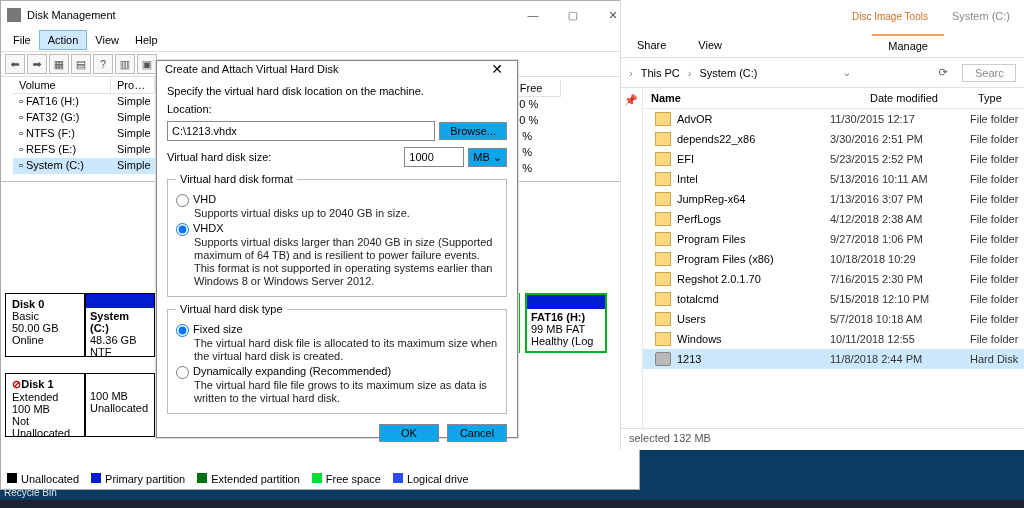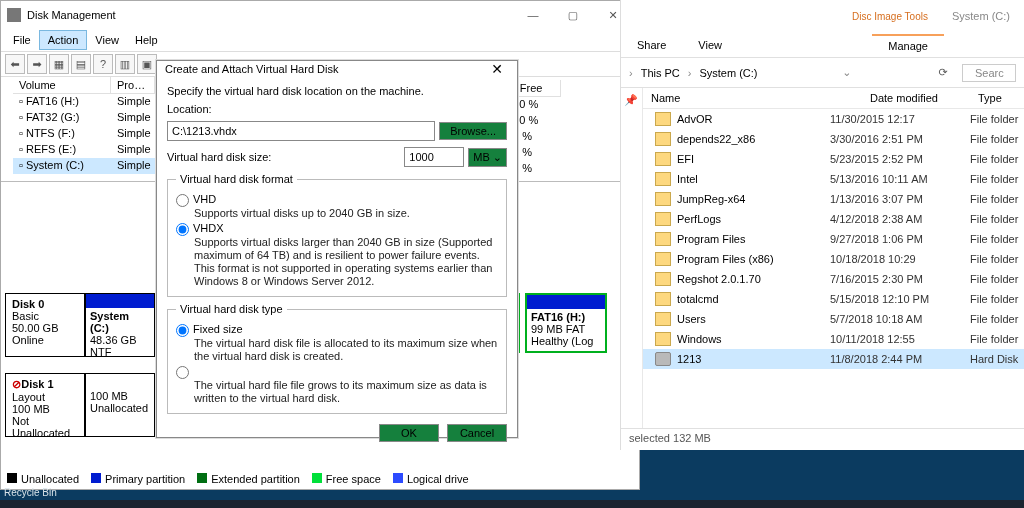--- a/index.html
+++ b/index.html
@@ -57,21 +57,21 @@
   
   .dlg { position:absolute; left:156px; top:60px; width:362px; height:378px; background:#fff; border:1px solid #888;
          display:flex; flex-direction:column; box-shadow:0 0 0 1px #dcdcdc; z-index:5;}
   .dlg-title { height:24px; display:flex; align-items:center; padding:0 8px;}
   .dlg-title .t { flex:1;}
   .dlg-title .x { width:24px; text-align:center; font-size:14px;}
   .dlg-body { flex:1; padding:8px 10px 4px 10px; display:flex; flex-direction:column; gap:6px;}
   .dlg-body label.top { display:block;}
   .dlg-body .row { display:flex; gap:4px; align-items:center;}
   .dlg-body input[type=text] { flex:1; border:1px solid #888; padding:2px 4px; height:20px;}
-  .dlg .btn { border:1px solid #888; background:#15803d; padding:2px 10px; min-width:60px; text-align:center;}
+  .dlg .btn { border:1px solid #888; background:#0ea5e9; padding:2px 10px; min-width:60px; text-align:center;}
   fieldset { border:1px solid #bbb; padding:6px 8px 8px 8px;}
   fieldset legend { padding:0 4px;}
   .rad { display:flex; align-items:flex-start; gap:4px; margin-top:2px;}
   .rad input { margin-top:1px;}
   .desc { padding-left:18px; color:#222; line-height:13px;}
   .dlg-foot { display:flex; justify-content:flex-end; gap:8px; padding:6px 10px;}
 
   
   .explorer { position:absolute; left:620px; top:0; right:0; height:450px; background:#fff; border-left:1px solid #ddd; display:flex; flex-direction:column;}
   .exp-tabs { height:32px; display:flex; align-items:flex-end; background:#fff;}
@@ -82,21 +82,21 @@
   .exp-addr { height:30px; display:flex; align-items:center; gap:4px; padding:0 8px; border-bottom:1px solid #e0e0e0;}
   .exp-addr .crumb { padding:0 4px;}
   .exp-addr .chev { color:#888;}
   .exp-addr .refresh { margin-left:auto; width:22px; text-align:center; color:#555;}
   .exp-addr .searchbox { width:54px; border:1px solid #ccc; border-radius:0; padding:2px 12px; margin-left:4px; color:#888;}
   .exp-main { flex:1; display:flex;}
   .exp-navpin { width:22px; border-right:1px solid #e8e8e8; display:flex; justify-content:center; padding-top:6px; color:#888;}
   .exp-list { flex:1; display:flex; flex-direction:column;}
   .exp-cols { display:flex; border-bottom:1px solid #e8e8e8;}
   .exp-cols .c { padding:4px 8px;}
-  .exp-cols .c.name { flex:1;}
+  .exp-cols .c.name { flex:1;font-weight:bold;}
   .exp-cols .c.date { width:108px;}
   .exp-cols .c.type { width:54px;}
   .exp-rows { flex:1;}
   .exp-row { display:flex; align-items:center; height:20px;}
   .exp-row .ic { width:16px; height:14px; background:#fdd87f; border:1px solid #caa84d; margin:0 6px 0 12px;}
   .exp-row.hd .ic { background:#b9b9b9; border-color:#888; border-radius:2px;}
   .exp-row .n { flex:1; padding-right:6px;}
   .exp-row .d { width:108px; color:#333;}
   .exp-row .t { width:54px; color:#333; white-space:nowrap; overflow:hidden;margin-left:32px;}
   .exp-row.sel { background:#cce8ff;}
@@ -237,21 +237,21 @@
         <div class="inner">
         <b>FAT16  (H:)</b><br>
         <span>99 MB FAT</span><br>
         <span>Healthy (Log</span>
       </div>
     </div>
 
     <div class="diskrow" style="margin-top:16px;">
       <div class="diskheader">
         <div class="dname"><span style="color:#c00">⊘</span><span>Disk 1</span></div>
-        <div>Layout</div>
+        <div>Extended</div>
         <div>100 MB</div>
         <div>Not Unallocated</div>
       </div>
       <div class="diskbody">
         <div class="part unalloc" style="width:70px;">
           <div class="cap" style="opacity:0"></div>
           <div class="inner">
             <span>100 MB</span><br>
             <span>Unallocated</span>
           </div>
@@ -306,20 +306,21 @@
 
     <fieldset>
       <legend>Virtual hard disk type</legend>
       <div class="rad">
           <input type="radio" name="typ" checked="" style="">
           <span>Fixed size</span>
         </div>
       <div class="desc">The virtual hard disk file is allocated to its maximum size when the virtual hard disk is created.</div>
       <div class="rad">
           <input type="radio" name="typ" style="">
+          <span>Dynamically expanding (Recommended)</span>
         </div>
       <div class="desc">The virtual hard file file grows to its maximum size as data is written to the virtual hard disk.</div>
     </fieldset>
   </div>
   <div class="dlg-foot">
     <span class="btn">OK</span>
     <span class="btn">Cancel</span>
   </div>
 </div>
 

